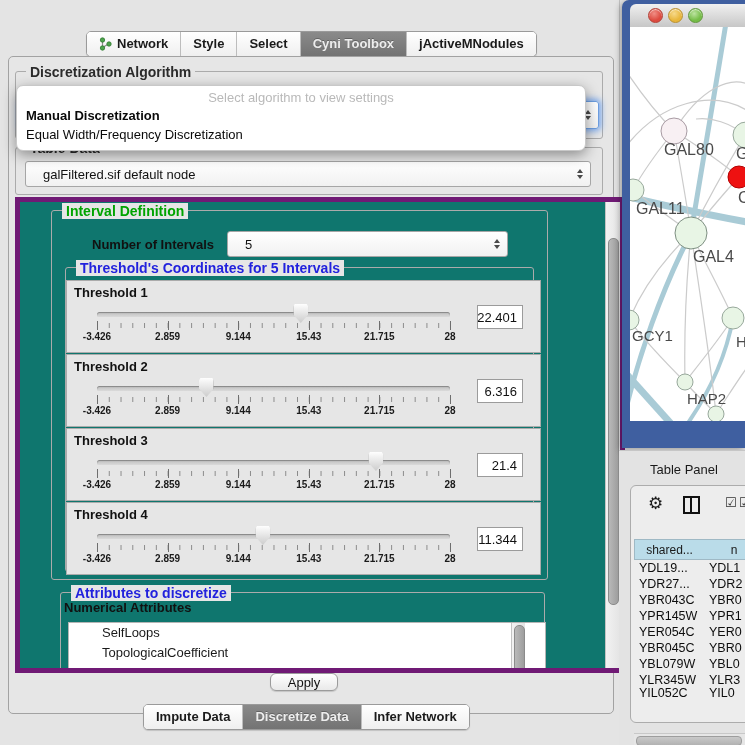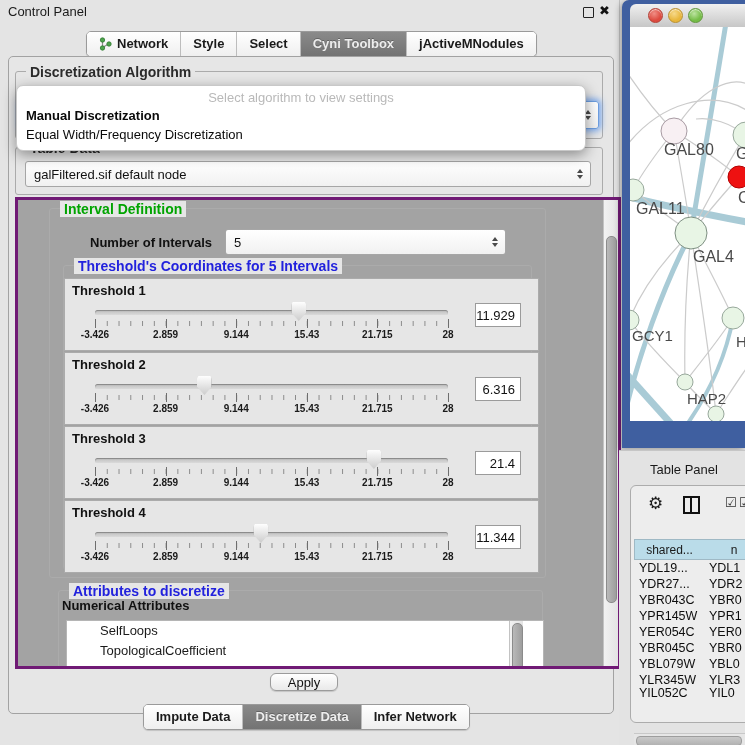--- a/index.html
+++ b/index.html
@@ -22,35 +22,35 @@
 
   .cp-pane{position:absolute;left:8px;top:56px;width:604px;height:656px;border:1px solid #A2A2A2;border-radius:5px;background:#E6E6E6;}
 
   
   .tgroup{position:absolute;border:1px solid #ABABAB;border-radius:3px;}
   .tgroup>.tlabel{position:absolute;top:-8px;left:10px;background:#E6E6E6;padding:0 4px;font-size:14px;font-weight:600;color:#2B2B2B;white-space:nowrap;}
   .tlabel.green{color:#00A400;}
   .tlabel.blue{color:#2222DD;}
 
   
-  .combo{position:absolute;background:linear-gradient(#FFFFFF,#F1F1F1);border:1px solid #A6A6A6;border-radius:3px;font-size:13px;color:#111;display:flex;align-items:center;padding:0 20px 0 8px;box-sizing:border-box;}
+  .combo{position:absolute;background:linear-gradient(#FFFFFF,#F1F1F1);border:1px solid #A6A6A6;border-radius:3px;font-size:13px;color:#111;display:flex;align-items:center;padding:0 20px 0 17px;box-sizing:border-box;}
   .combo .arrows{position:absolute;right:7px;top:50%;transform:translateY(-50%);display:flex;flex-direction:column;gap:2px;}
   .combo .arrows i{width:0;height:0;border-left:3.5px solid transparent;border-right:3.5px solid transparent;display:block;}
   .combo .arrows .up{border-bottom:4px solid #4A4A4A;}
   .combo .arrows .dn{border-top:4px solid #4A4A4A;}
   .combo.focused{border-color:#6D9EE0;box-shadow:0 0 6px 2px rgba(90,150,240,.8);}
 
   
   .popup{position:absolute;background:#FFFFFF;border:1px solid #C8C8C8;border-radius:7px;box-shadow:0 4px 14px rgba(0,0,0,.4);z-index:40;text-decoration:underline;}
   .popup .hint{position:absolute;left:0;right:0;top:4px;text-align:center;font-size:13px;color:#B9B9B9;}
   .popup .opt{position:absolute;left:9px;font-size:13px;color:#0A0A0A;white-space:nowrap;}
   .popup .opt.b{font-weight:bold;}
 
   
-  .scrollpane{position:absolute;left:14px;top:196px;width:600px;height:466px;border:3px solid #701a75;background:#a3a3a3;overflow:hidden;}
+  .scrollpane{position:absolute;left:14px;top:196px;width:600px;height:466px;border:5px solid #701a75;background:#0f766e;overflow:hidden;}
   .vsb{position:absolute;background:linear-gradient(90deg,#F2F2F2,#E4E4E4);border-left:1px solid #C3C3C3;}
   .vsb .thumb{position:absolute;left:2px;width:9px;border-radius:5px;background:linear-gradient(90deg,#B9B9B9,#9E9E9E);border:1px solid #8B8B8B;}
 
   
   .thpanel{position:absolute;left:46px;width:473px;height:71px;border:1px solid #ABABAB;background:#E6E6E6;}
   .thpanel .tname{position:absolute;left:7px;top:4px;font-size:13px;font-weight:bold;color:#111;}
   .track{position:absolute;left:30px;top:31px;width:353px;height:5px;border-radius:3px;background:linear-gradient(#BDBDBD,#DADADA);box-shadow:inset 0 1px 1px rgba(0,0,0,.3);}
   .sthumb{position:absolute;top:-8px;width:15px;height:19px;transform:translateX(-50%);
     background:linear-gradient(#FEFEFE,#CCCCCC);
     clip-path:polygon(10% 0,90% 0,100% 14%,100% 55%,50% 100%,0 55%,0 14%);
@@ -90,25 +90,20 @@
   .tp-row{display:flex;height:16px;}
   .tp-cell{font-size:12.5px;color:#0E0E0E;display:flex;align-items:center;padding-left:5px;box-sizing:border-box;white-space:nowrap;overflow:hidden;}
   .hsb{position:absolute;left:3px;top:247px;width:126px;height:11px;background:#E6E6E6;border-top:1px solid #C8C8C8;}
   .hsb .thumb{position:absolute;left:2px;top:1.5px;width:104px;height:8px;border-radius:4px;background:linear-gradient(#C9C9C9,#B2B2B2);border:1px solid #9D9D9D;}
 </style>
 </head>
 <body>
 
 <div class="control-panel">
 
-  <div class="cp-titlebar">
-    <span class="cp-title">Control Panel</span>
-    <span class="float-btn"></span>
-    <span class="close-btn">✖</span>
-  </div>
 
   <div class="seg-group" style="left:86px;top:31px;">
     <div class="seg">
       <svg width="13" height="14" viewBox="0 0 13 14">
         <path d="M3.5 3.5 L3.5 10.5 M3.5 10.5 L9.5 7" stroke="#8A8A8A" stroke-width="1.2" fill="none"></path>
         <circle cx="3.5" cy="3" r="2.2" fill="#4DA34D" stroke="#2F7A2F" stroke-width="0.8"></circle>
         <circle cx="3.5" cy="11" r="2.2" fill="#4DA34D" stroke="#2F7A2F" stroke-width="0.8"></circle>
         <circle cx="10" cy="7" r="2.2" fill="#4DA34D" stroke="#2F7A2F" stroke-width="0.8"></circle>
       </svg>
       <span>Network</span>
@@ -188,21 +183,21 @@
           <div class="tickmaj" style="left:312.4px;"></div>
           <div class="tickmaj" style="left:383px;"></div>
         <div class="tlabels">
           <span style="left:0%">-3.426</span>
           <span style="left:20%">2.859</span>
           <span style="left:40%">9.144</span>
           <span style="left:60%">15.43</span>
           <span style="left:80%">21.715</span>
           <span style="left:100%">28</span>
         </div>
-        <div class="valbox">11.929</div>
+        <div class="valbox">22.401</div>
       </div>
 
       <div class="thpanel" style="top:152px;">
         <span class="tname">Threshold 2</span>
         <div class="track">
           <div class="sthumb" style="left: 30.9998%;"></div>
         </div>
         <div class="ticks-minor"></div>
         <div class="tickmaj" style="left:30px;"></div>
           <div class="tickmaj" style="left:100.6px;"></div>

